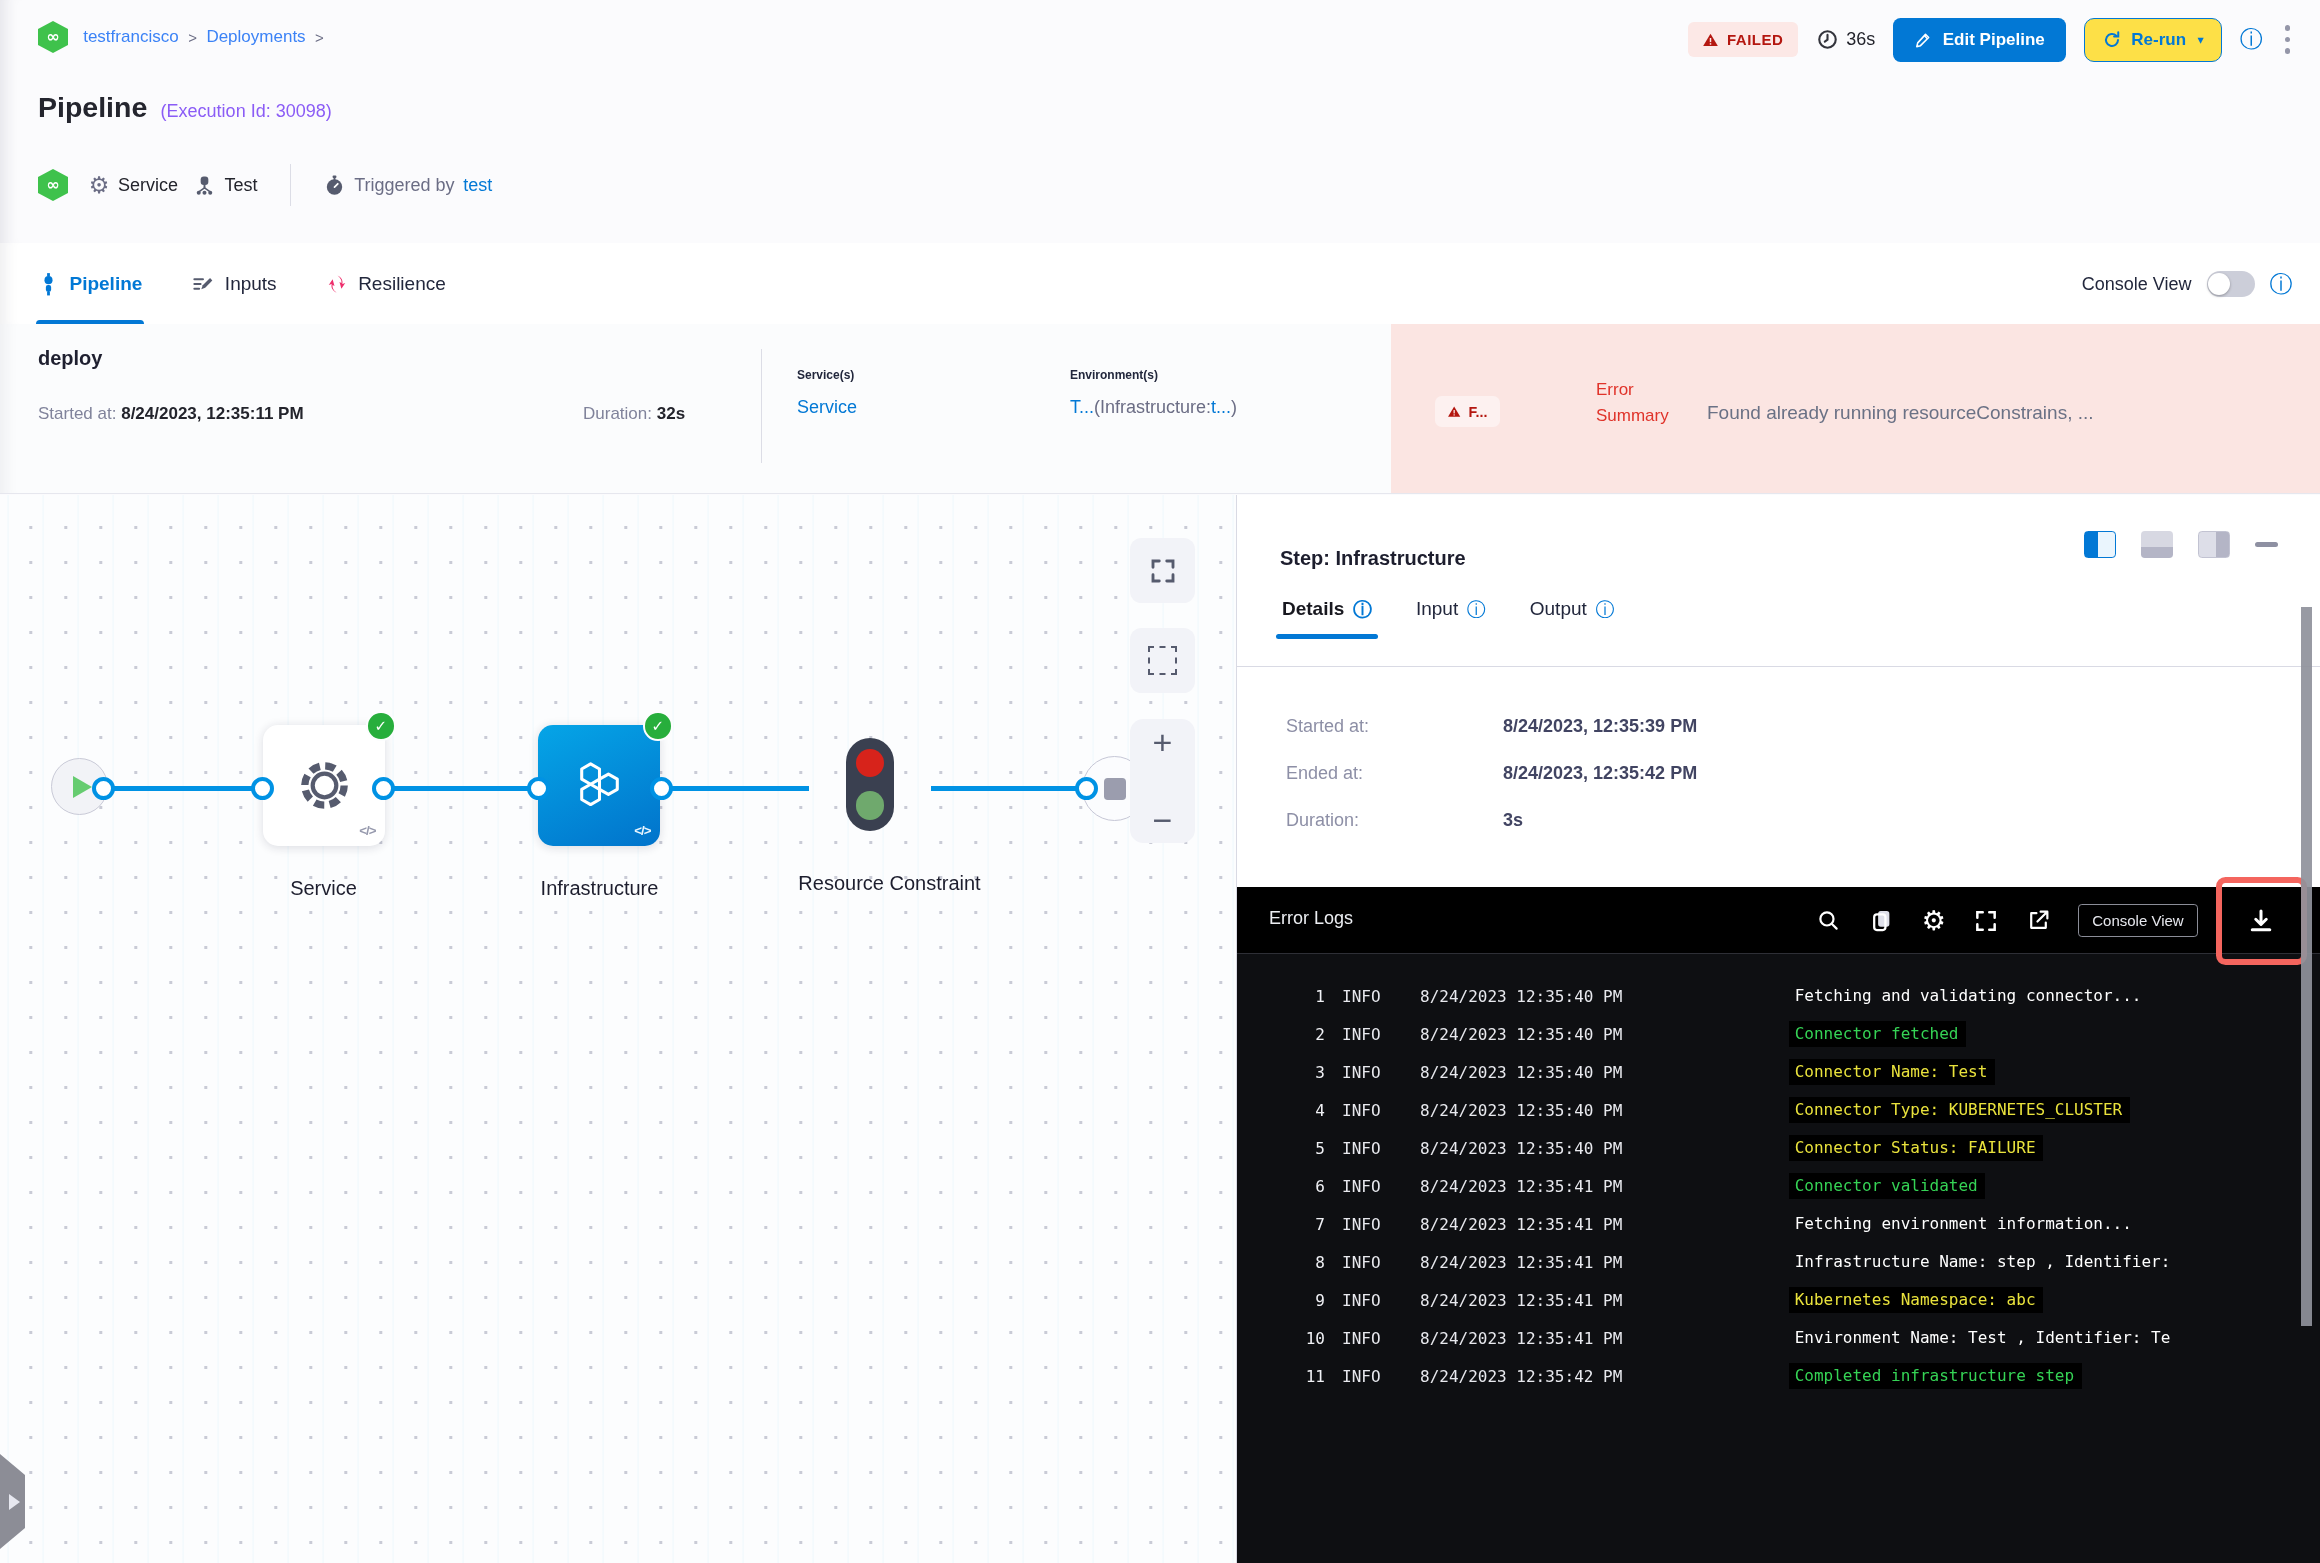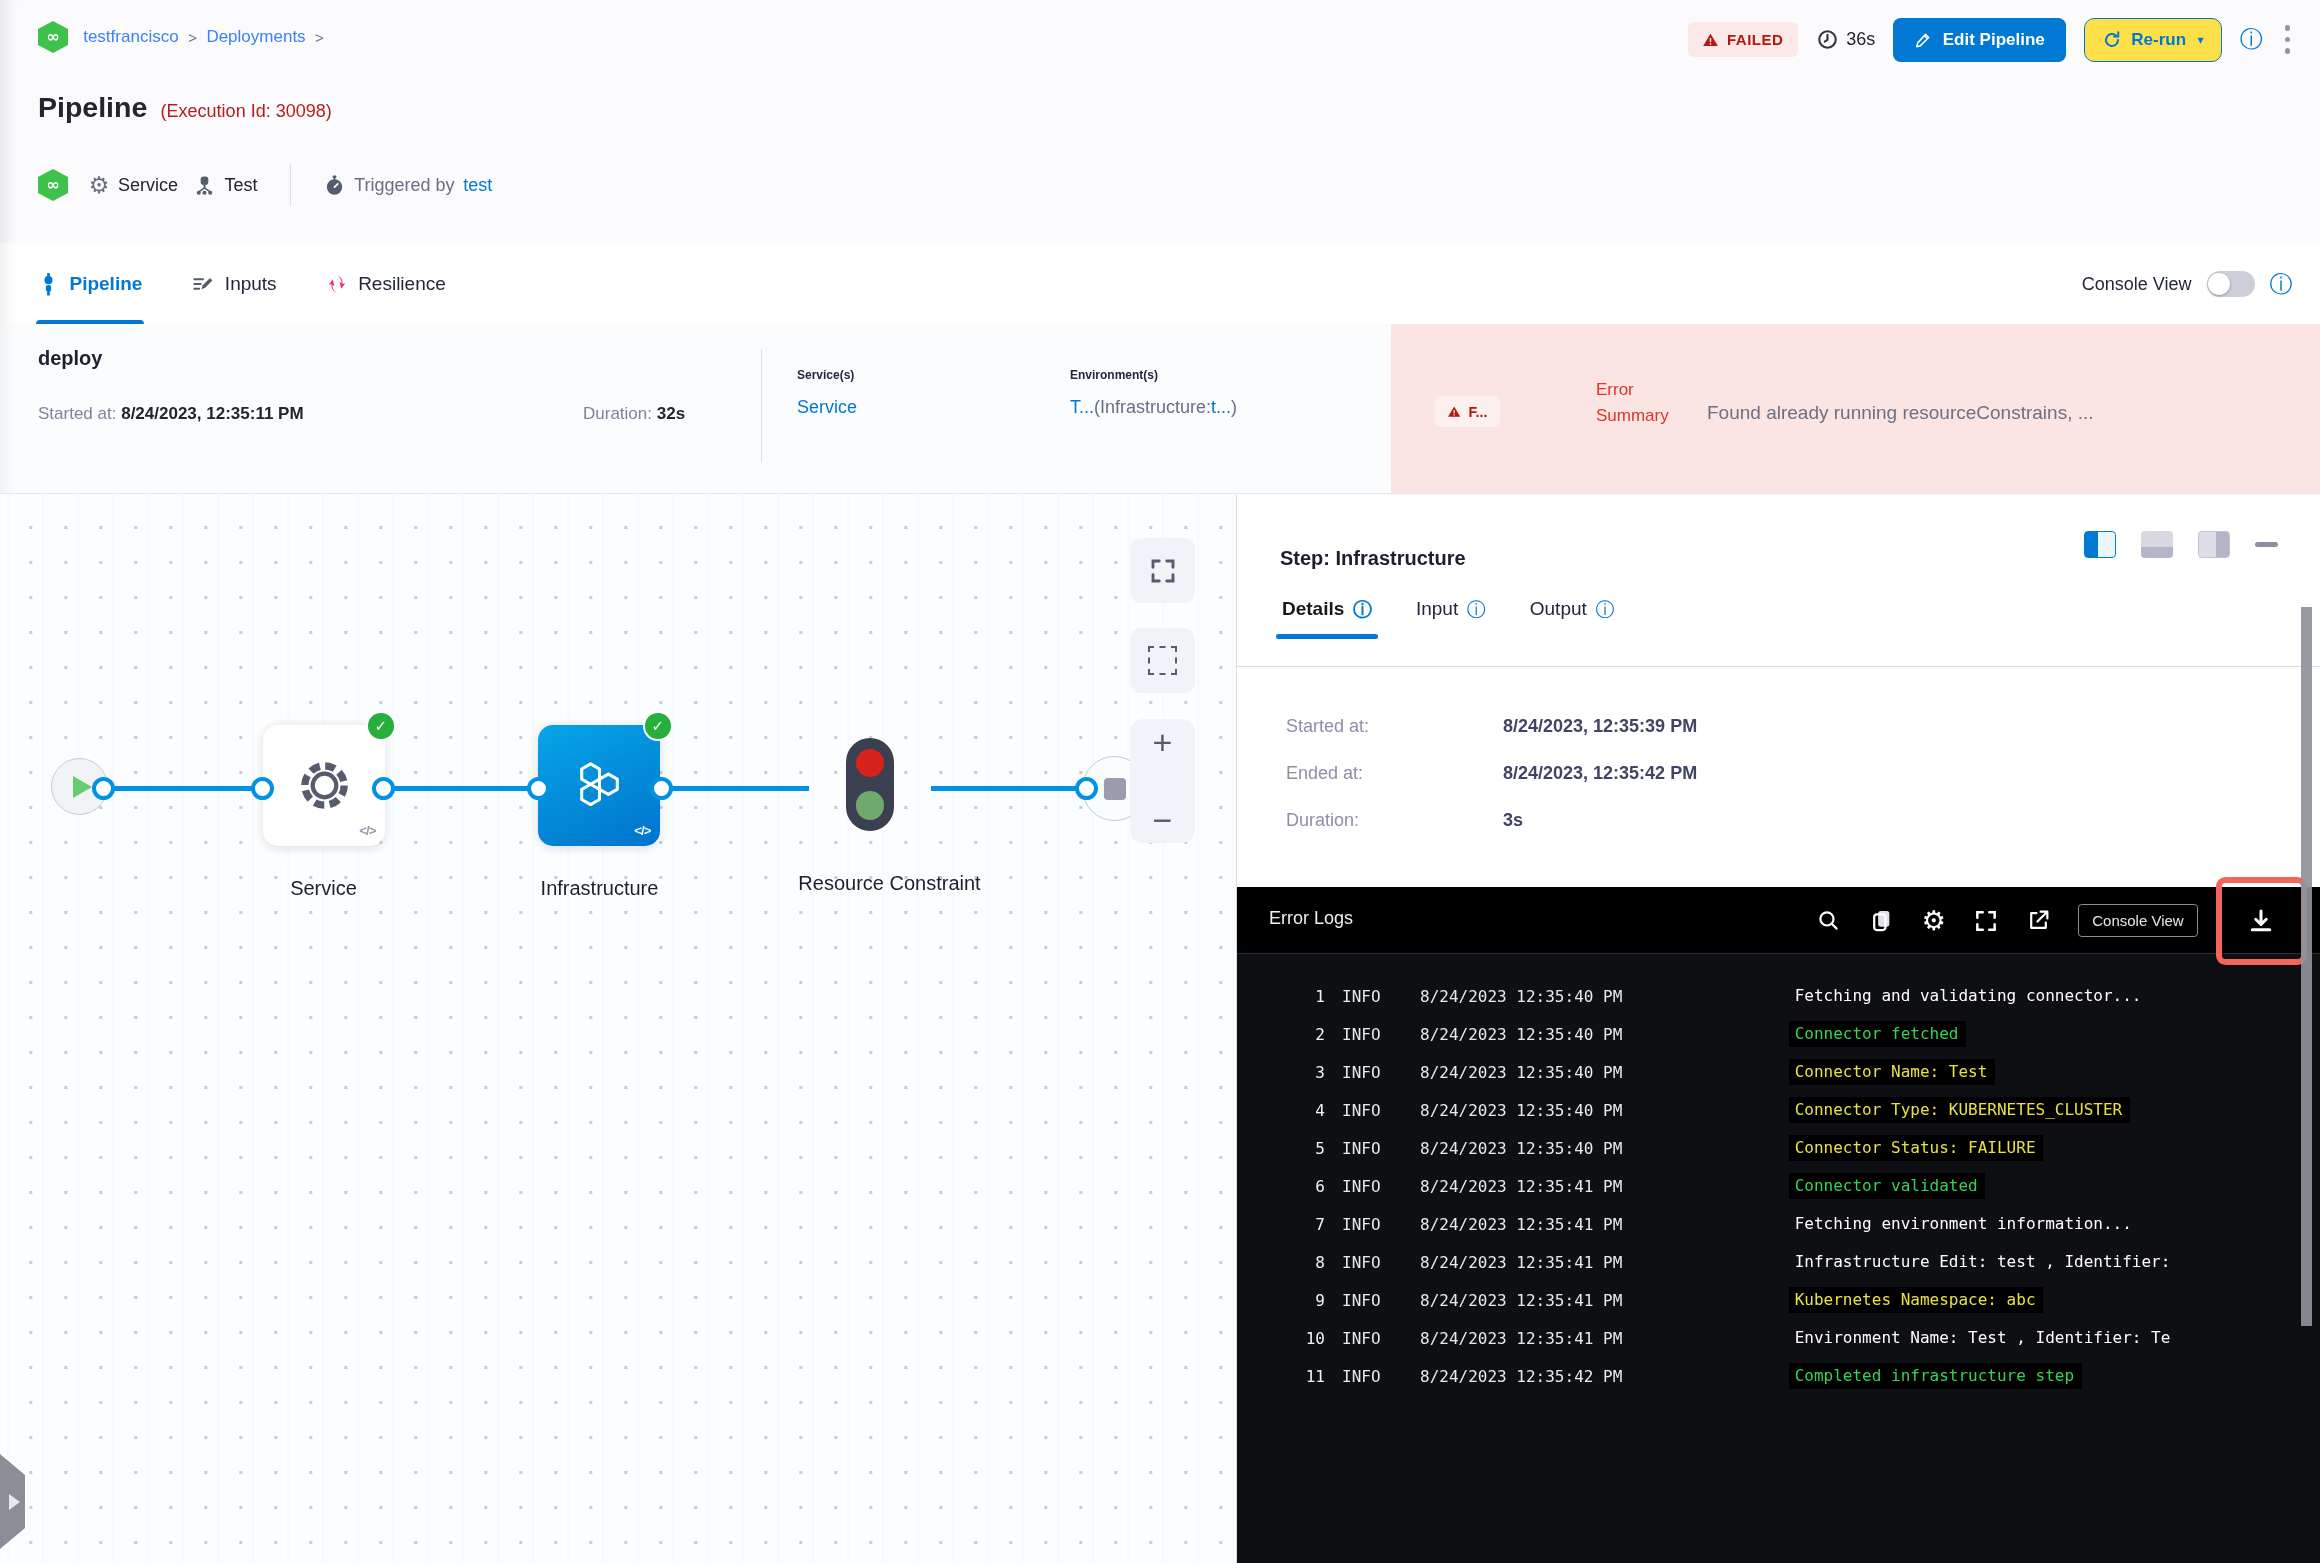--- a/index.html
+++ b/index.html
@@ -20,21 +20,21 @@
 .failed-badge{display:flex;align-items:center;gap:7.6px;background:#fce8e6;border-radius:5.7px;padding:8.6px 14.3px;color:#b41710;font-weight:bold;font-size:15px;letter-spacing:0.5px;}
 .durwrap{display:flex;align-items:center;gap:7.6px;font-size:18px;color:#23242c;}
 .btn-primary{display:flex;align-items:center;gap:9.5px;background:#0278d5;color:#fff;border:none;border-radius:7.6px;height:44px;padding:0 21px;font-size:17px;font-weight:600;font-family:inherit;cursor:pointer;}
 .btn-outline{display:flex;align-items:center;gap:9.5px;background:#fde047;color:#0278d5;border:1.9px solid #0278d5;border-radius:10px;height:44px;padding:0 17px;font-size:17px;font-weight:600;font-family:inherit;cursor:pointer;}
 .caret{font-size:12.4px;margin-left:1.9px;}
 .info-glyph{color:#0278d5;font-size:23px;line-height:1;}
 .kebab{display:flex;flex-direction:column;gap:5.7px;padding:3.8px;cursor:pointer;}
 .kebab i{width:5.7px;height:5.7px;border-radius:50%;background:#9496a8;}
 .titlerow{position:absolute;left:38px;top:91px;display:flex;align-items:baseline;gap:13.3px;}
 .pg-title{font-size:28.5px;font-weight:bold;color:#24252e;}
-.pg-sub{font-size:18px;color:#b91c1c;}
+.pg-sub{font-size:18px;color:#8b5cf6;}
 .entityrow{position:absolute;left:38px;top:164px;display:flex;align-items:center;gap:15px;height:42px;font-size:18px;}
 .ent{display:flex;align-items:center;gap:8.6px;color:#23242c;}
 .vdiv{width:1px;height:42px;background:#dcdde6;margin:0 17px;}
 .muted{color:#6b6d85;}
 .linkblue{color:#0278d5;}
 
 
 #tabbar{position:absolute;left:0;top:243px;width:2321px;height:82px;background:#fff;border-bottom:1px solid #d9dae4;box-shadow:inset 17px 0 13.3px -11.4px rgba(40,40,70,.08);}
 .tabs{position:absolute;left:38px;top:0;height:82px;display:flex;gap:49px;}
 .tab{position:relative;display:flex;align-items:center;gap:10.5px;font-size:19px;color:#22273c;cursor:pointer;}
@@ -462,21 +462,21 @@
         </div>
       </div>
       <div class="logbody">
           <div class="log-row"><span class="ln">1</span><span class="lvl">INFO</span><span class="time">8/24/2023 12:35:40 PM</span><span class="msg white">Fetching and validating connector...</span></div>
           <div class="log-row"><span class="ln">2</span><span class="lvl">INFO</span><span class="time">8/24/2023 12:35:40 PM</span><span class="msg green">Connector fetched</span></div>
           <div class="log-row"><span class="ln">3</span><span class="lvl">INFO</span><span class="time">8/24/2023 12:35:40 PM</span><span class="msg yellow">Connector Name: Test</span></div>
           <div class="log-row"><span class="ln">4</span><span class="lvl">INFO</span><span class="time">8/24/2023 12:35:40 PM</span><span class="msg yellow">Connector Type: KUBERNETES_CLUSTER</span></div>
           <div class="log-row"><span class="ln">5</span><span class="lvl">INFO</span><span class="time">8/24/2023 12:35:40 PM</span><span class="msg yellow">Connector Status: FAILURE</span></div>
           <div class="log-row"><span class="ln">6</span><span class="lvl">INFO</span><span class="time">8/24/2023 12:35:41 PM</span><span class="msg green">Connector validated</span></div>
           <div class="log-row"><span class="ln">7</span><span class="lvl">INFO</span><span class="time">8/24/2023 12:35:41 PM</span><span class="msg white">Fetching environment information...</span></div>
-          <div class="log-row"><span class="ln">8</span><span class="lvl">INFO</span><span class="time">8/24/2023 12:35:41 PM</span><span class="msg white">Infrastructure Edit: test , Identifier:</span></div>
+          <div class="log-row"><span class="ln">8</span><span class="lvl">INFO</span><span class="time">8/24/2023 12:35:41 PM</span><span class="msg white">Infrastructure Name: step , Identifier:</span></div>
           <div class="log-row"><span class="ln">9</span><span class="lvl">INFO</span><span class="time">8/24/2023 12:35:41 PM</span><span class="msg yellow">Kubernetes Namespace: abc</span></div>
           <div class="log-row"><span class="ln">10</span><span class="lvl">INFO</span><span class="time">8/24/2023 12:35:41 PM</span><span class="msg white">Environment Name: Test , Identifier: Te</span></div>
           <div class="log-row"><span class="ln">11</span><span class="lvl">INFO</span><span class="time">8/24/2023 12:35:42 PM</span><span class="msg green">Completed infrastructure step</span></div>
         </div>
     </div>
   </aside>
 
   <div class="sbthumb"></div>
 </div>
 

